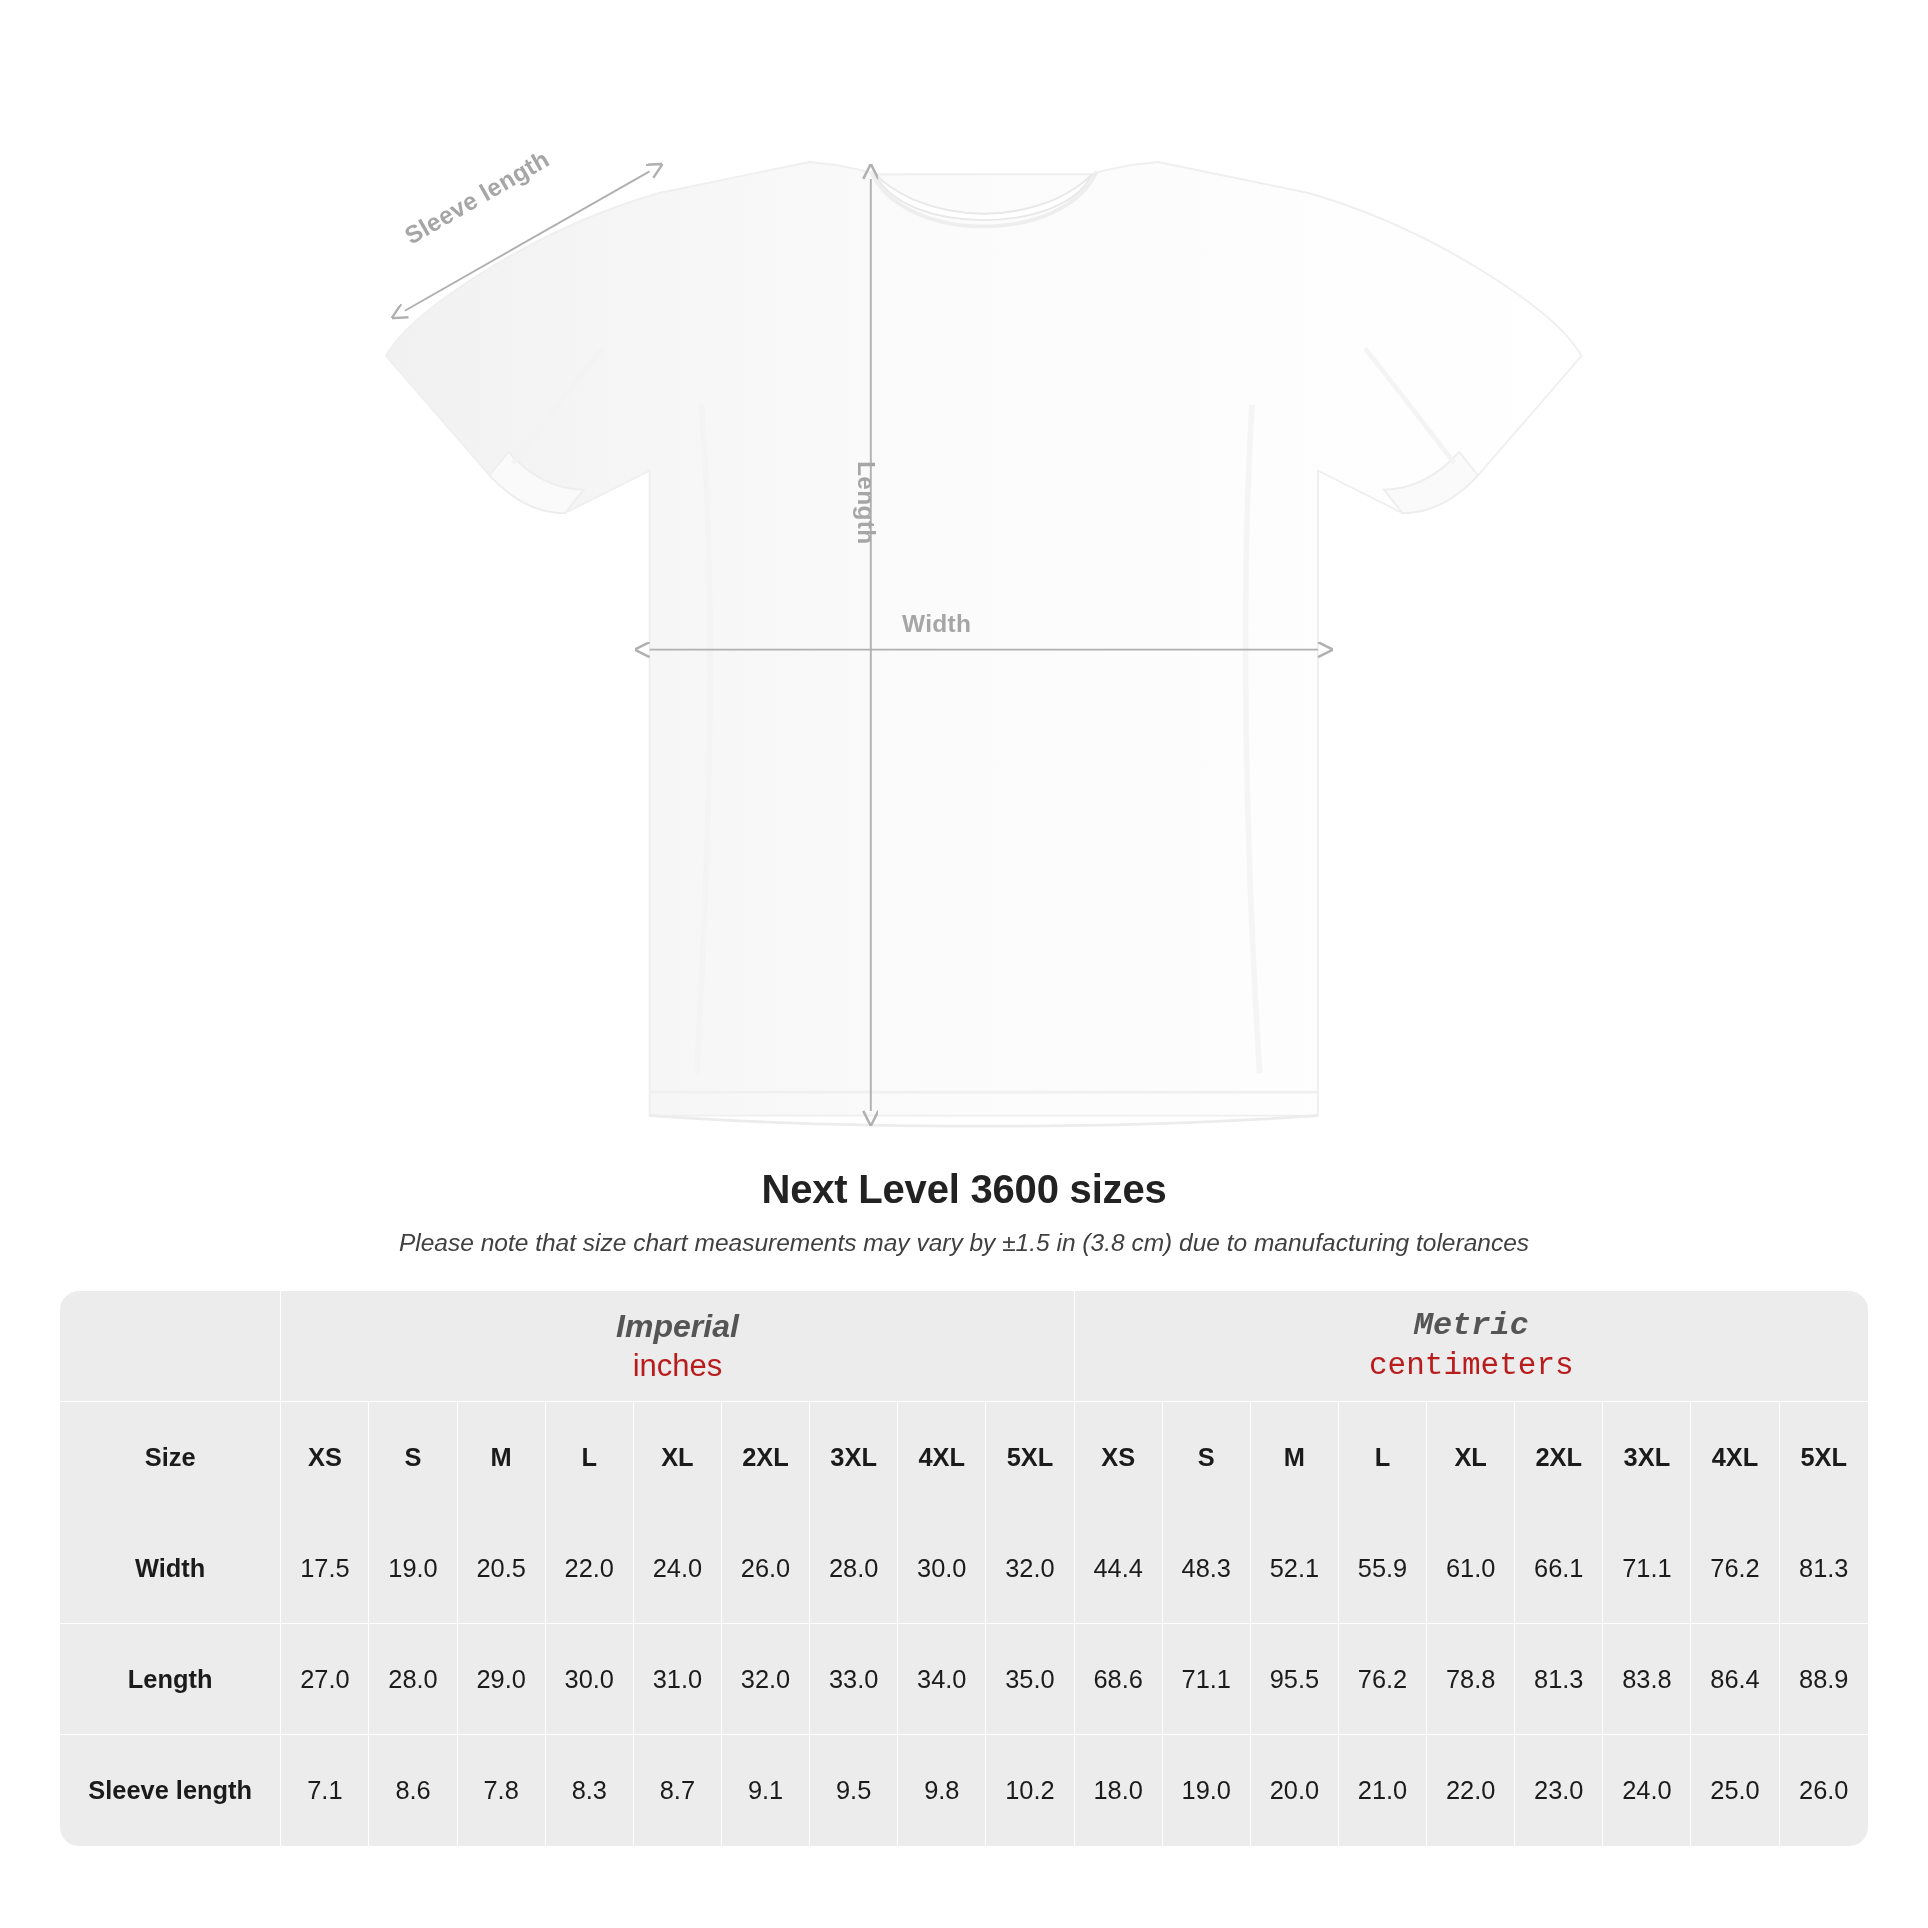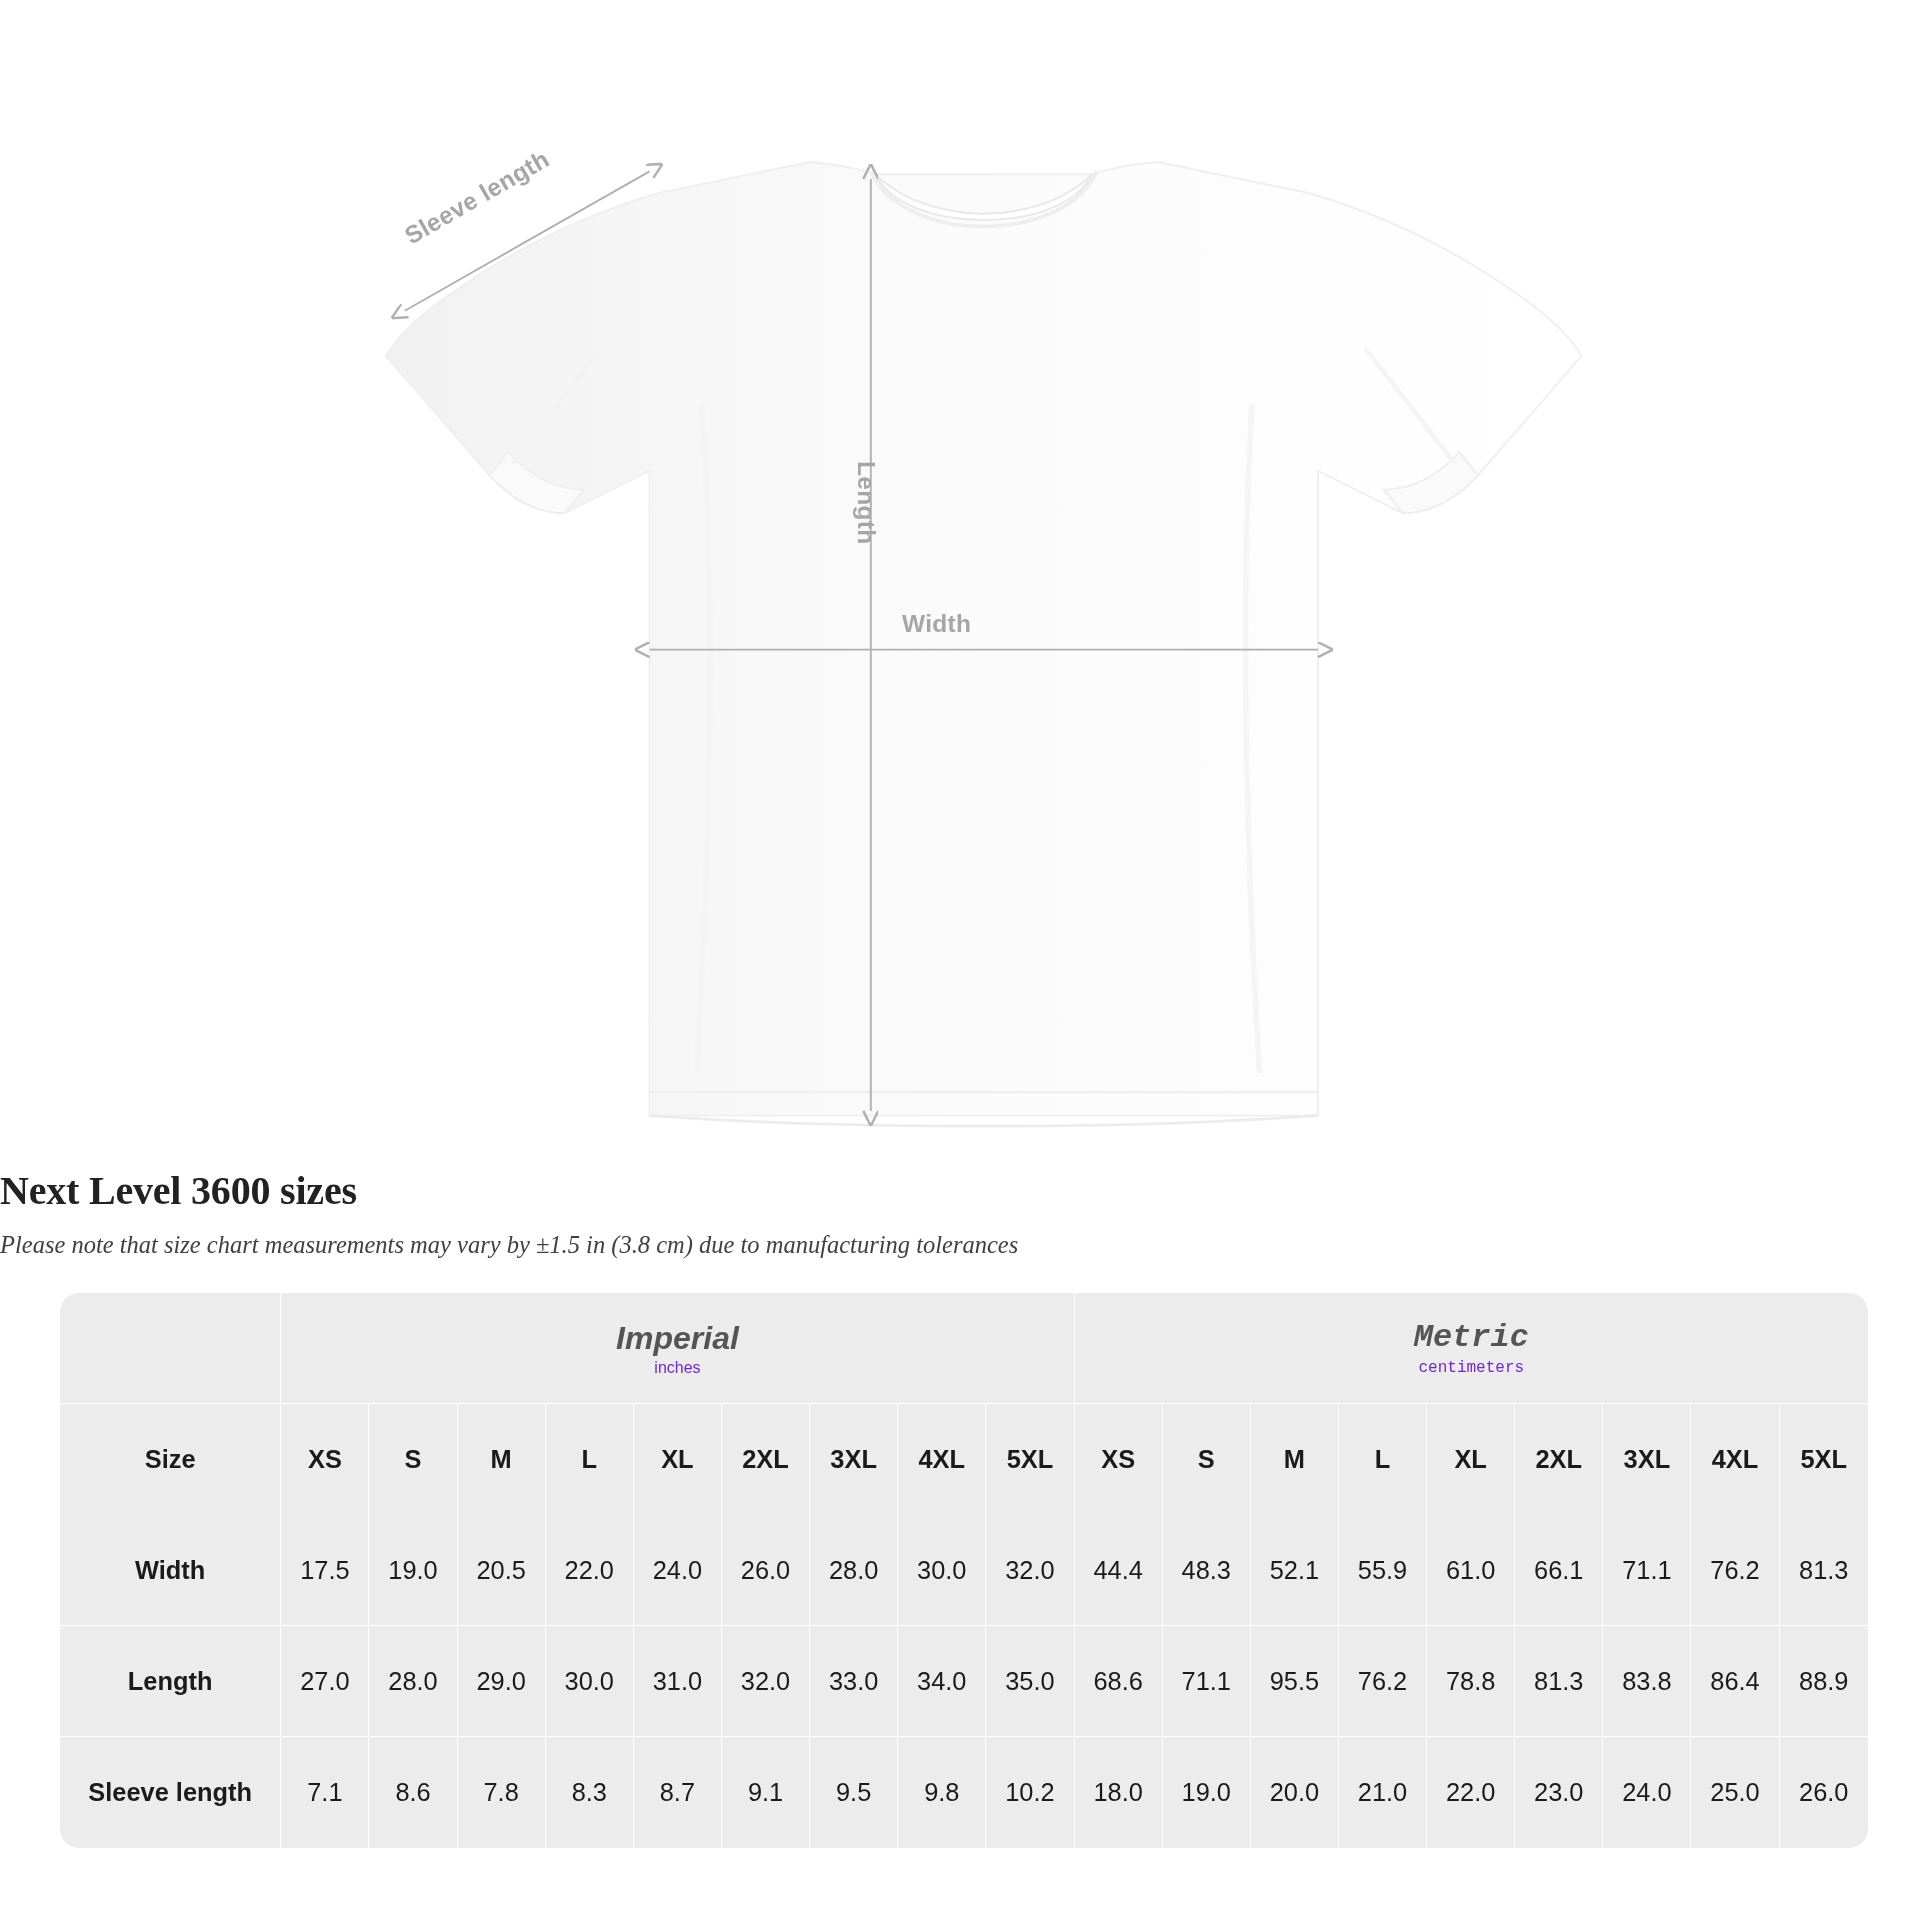--- a/index.html
+++ b/index.html
@@ -52,22 +52,22 @@
     transform: rotate(90deg);
     transform-origin: left top;
   }
   #label-width {
     left: 902px;
     top: 610px;
   }
 
   
   #heading-block {
+    text-align: center;
     margin-top: 9.4px;
-    font-family: Liberation Serif, serif;
   }
   #chart-title {
     font-size: 40px;
     font-weight: bold;
     color: #222222;
     margin: 0 0 17px 0;
     letter-spacing: -0.2px;
   }
   #chart-note {
     font-size: 24.5px;
@@ -109,22 +109,22 @@
     padding: 11.3px 0 9.4px 0;
   }
   .unit-name {
     font-size: 32px;
     font-style: italic;
     font-weight: bold;
     color: #555555;
     line-height: 1.25;
   }
   .unit-sub {
-    font-size: 16px;
-    color: #6d28d9;
+    font-size: 31px;
+    color: #b91c1c;
     line-height: 1.3;
   }
   .corner-cell { background: #ececec; }
 
   .size-head-cell {
     font-weight: bold;
     font-size: 26px;
     color: #2a2a2a;
   }
   .row-head {

